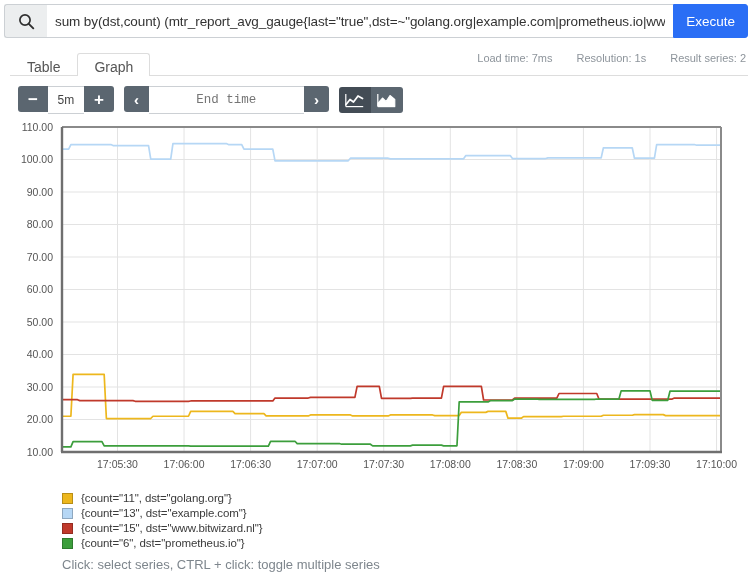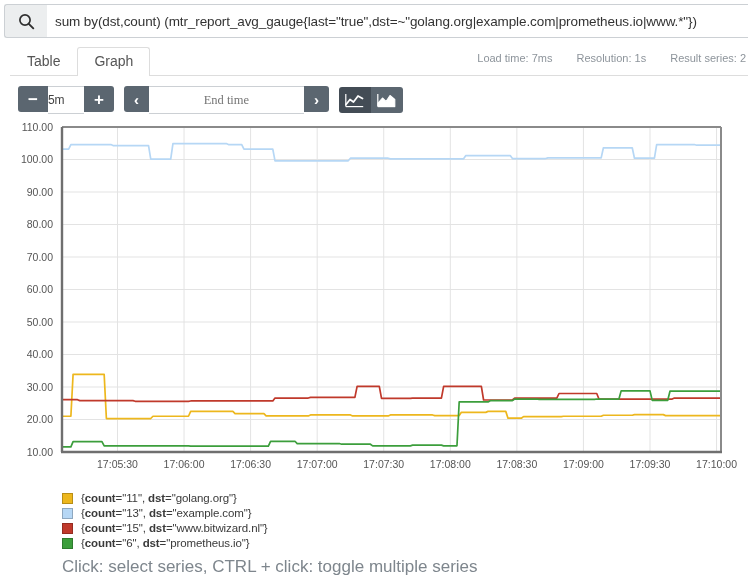--- a/index.html
+++ b/index.html
@@ -67,21 +67,21 @@
     border-bottom: 1px solid #dddddd;
   }
   .tabs {
     display: flex;
     align-items: flex-end;
     height: 29px;
   }
   .tab {
     font-size: 14px;
     color: #555;
-    padding: 5px 16px 6px 16px;
+    padding: 5px 16px 0 16px;
     cursor: pointer;
     border: 1px solid transparent;
     border-bottom: none;
     background: transparent;
     line-height: 17px;
     position: relative;
     top: 1px;
   }
   .tab.active {
     background: #fff;
@@ -126,36 +126,37 @@
   }
   .ctrl-btn.left  { border-radius: 3px 0 0 3px; }
   .ctrl-btn.right { border-radius: 0 3px 3px 0; }
   .range-input {
     width: 36px;
     height: 26px;
     border: 1px solid #ccd0d4;
     border-left: none;
     border-right: none;
     font-size: 12px;
+    text-align: center;
     color: #444;
     font-family: "Liberation Sans", sans-serif;
     outline: none;
     background: #fff;
     padding: 0;
   }
   .endtime-input {
     width: 155px;
     height: 26px;
     border: 1px solid #ccd0d4;
     border-left: none;
     border-right: none;
     font-size: 12.5px;
     text-align: center;
     color: #0c4a6e;
-    font-family: Liberation Serif, serif;
+    font-family: Liberation Mono, monospace;
     outline: none;
     background: #fff;
     padding: 0;
   }
   .res-input {
     width: 70px;
     height: 26px;
     border: 1px solid #ccd0d4;
     border-radius: 3px;
     font-size: 12.5px;
@@ -206,24 +207,24 @@
     color: #3a3a3a;
   }
   .legend-swatch {
     width: 9px;
     height: 9px;
     margin-right: 8px;
     border: 1px solid rgba(0,0,0,0.22);
     flex: 0 0 auto;
   }
   .legend-label { white-space: nowrap; letter-spacing: -0.1px; }
-  .legend-label b { font-weight: bold; text-align: center; }
+  .legend-label b { font-weight: normal; text-align: center; }
   .legend-hint {
     margin: 7px 0 0 62px;
-    font-size: 17px;
+    font-size: 13px;
     color: #7e868d;
   }
   .axis-text {
     font-family: "Liberation Sans", sans-serif;
     font-size: 10.5px;
     fill: #555;
   }
 </style>
 </head>
 <body>
@@ -231,20 +232,21 @@
 <div id="app">
 
   <div class="query-bar">
     <div class="search-addon">
       <svg width="17" height="17" viewBox="0 0 17 17" aria-hidden="true">
         <circle cx="7" cy="7" r="5.1" fill="none" stroke="#2f2f2f" stroke-width="1.7"></circle>
         <line x1="10.8" y1="10.8" x2="15.3" y2="15.3" stroke="#2f2f2f" stroke-width="1.9" stroke-linecap="round"></line>
       </svg>
     </div>
     <input class="query-input" type="text" spellcheck="false" value="sum by(dst,count) (mtr_report_avg_gauge{last=&quot;true&quot;,dst=~&quot;golang.org|example.com|prometheus.io|www.*&quot;})" style="">
+    <button class="execute-btn">Execute</button>
   </div>
 
   <div class="tabs-row">
     <div class="tabs">
       <div class="tab">Table</div>
       <div class="tab active">Graph</div>
     </div>
     <div class="status-row">
       <span>Load time: 7ms</span>
       <span>Resolution: 1s</span>

